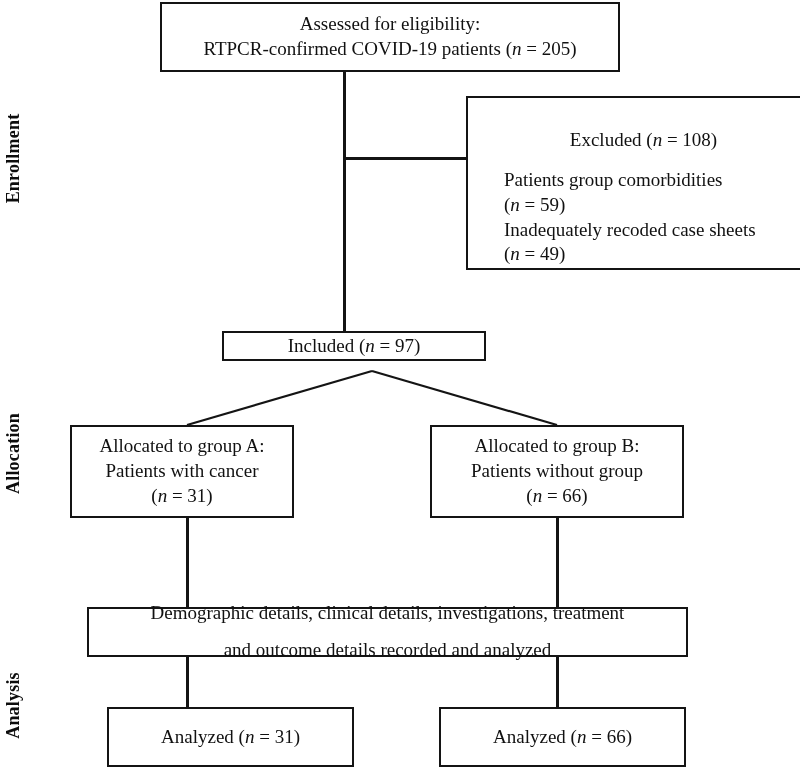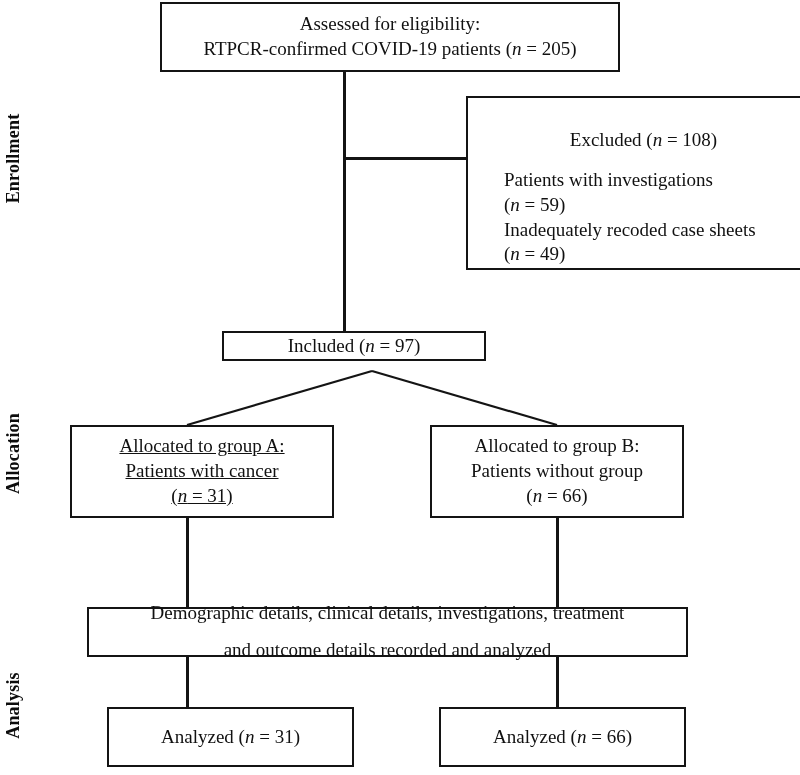--- a/index.html
+++ b/index.html
@@ -117,34 +117,34 @@
   <div class="node-box" style="left:160px; top:2px; width:460px; height:70px;">
     <span class="node-line">Assessed for eligibility:</span>
     <span class="node-line"><span>RTPCR-confirmed COVID-19 patients (</span><em class="n">n</em><span> = 205)</span></span>
   </div>
 
   <div class="node-box left-align" style="left:466px; top:96px; width:355px; height:174px; justify-content:flex-end; padding-top:8px;">
     <span class="node-line center-top"><span>Excluded (</span><em class="n">n</em><span> = 108)</span></span>
 
     <span class="node-line spacer"></span>
 
-    <span class="node-line pad-left">Patients with investigations</span>
+    <span class="node-line pad-left">Patients group comorbidities</span>
 
     <span class="node-line pad-left"><span>(</span><em class="n">n</em><span> = 59)</span></span>
 
     <span class="node-line pad-left">Inadequately recoded case sheets</span>
 
     <span class="node-line pad-left"><span>(</span><em class="n">n</em><span> = 49)</span></span>
   </div>
 
   <div class="node-box" style="left:222px; top:331px; width:264px; height:30px;">
     <span class="node-line"><span>Included (</span><em class="n">n</em><span> = 97)</span></span>
   </div>
 
-  <div class="node-box" style="left:70px; top:425px; width:264px; height:93px;text-decoration:underline;">
+  <div class="node-box" style="left:70px; top:425px; width:224px; height:93px;">
     <span class="node-line">Allocated to group A:</span>
     <span class="node-line">Patients with cancer</span>
     <span class="node-line"><span>(</span><em class="n">n</em><span> = 31)</span></span>
   </div>
 
   <div class="node-box" style="left:430px; top:425px; width:254px; height:93px;align-items:center;">
     <span class="node-line">Allocated to group B:</span>
     <span class="node-line">Patients without group</span>
     <span class="node-line"><span>(</span><em class="n">n</em><span> = 66)</span></span>
   </div>

